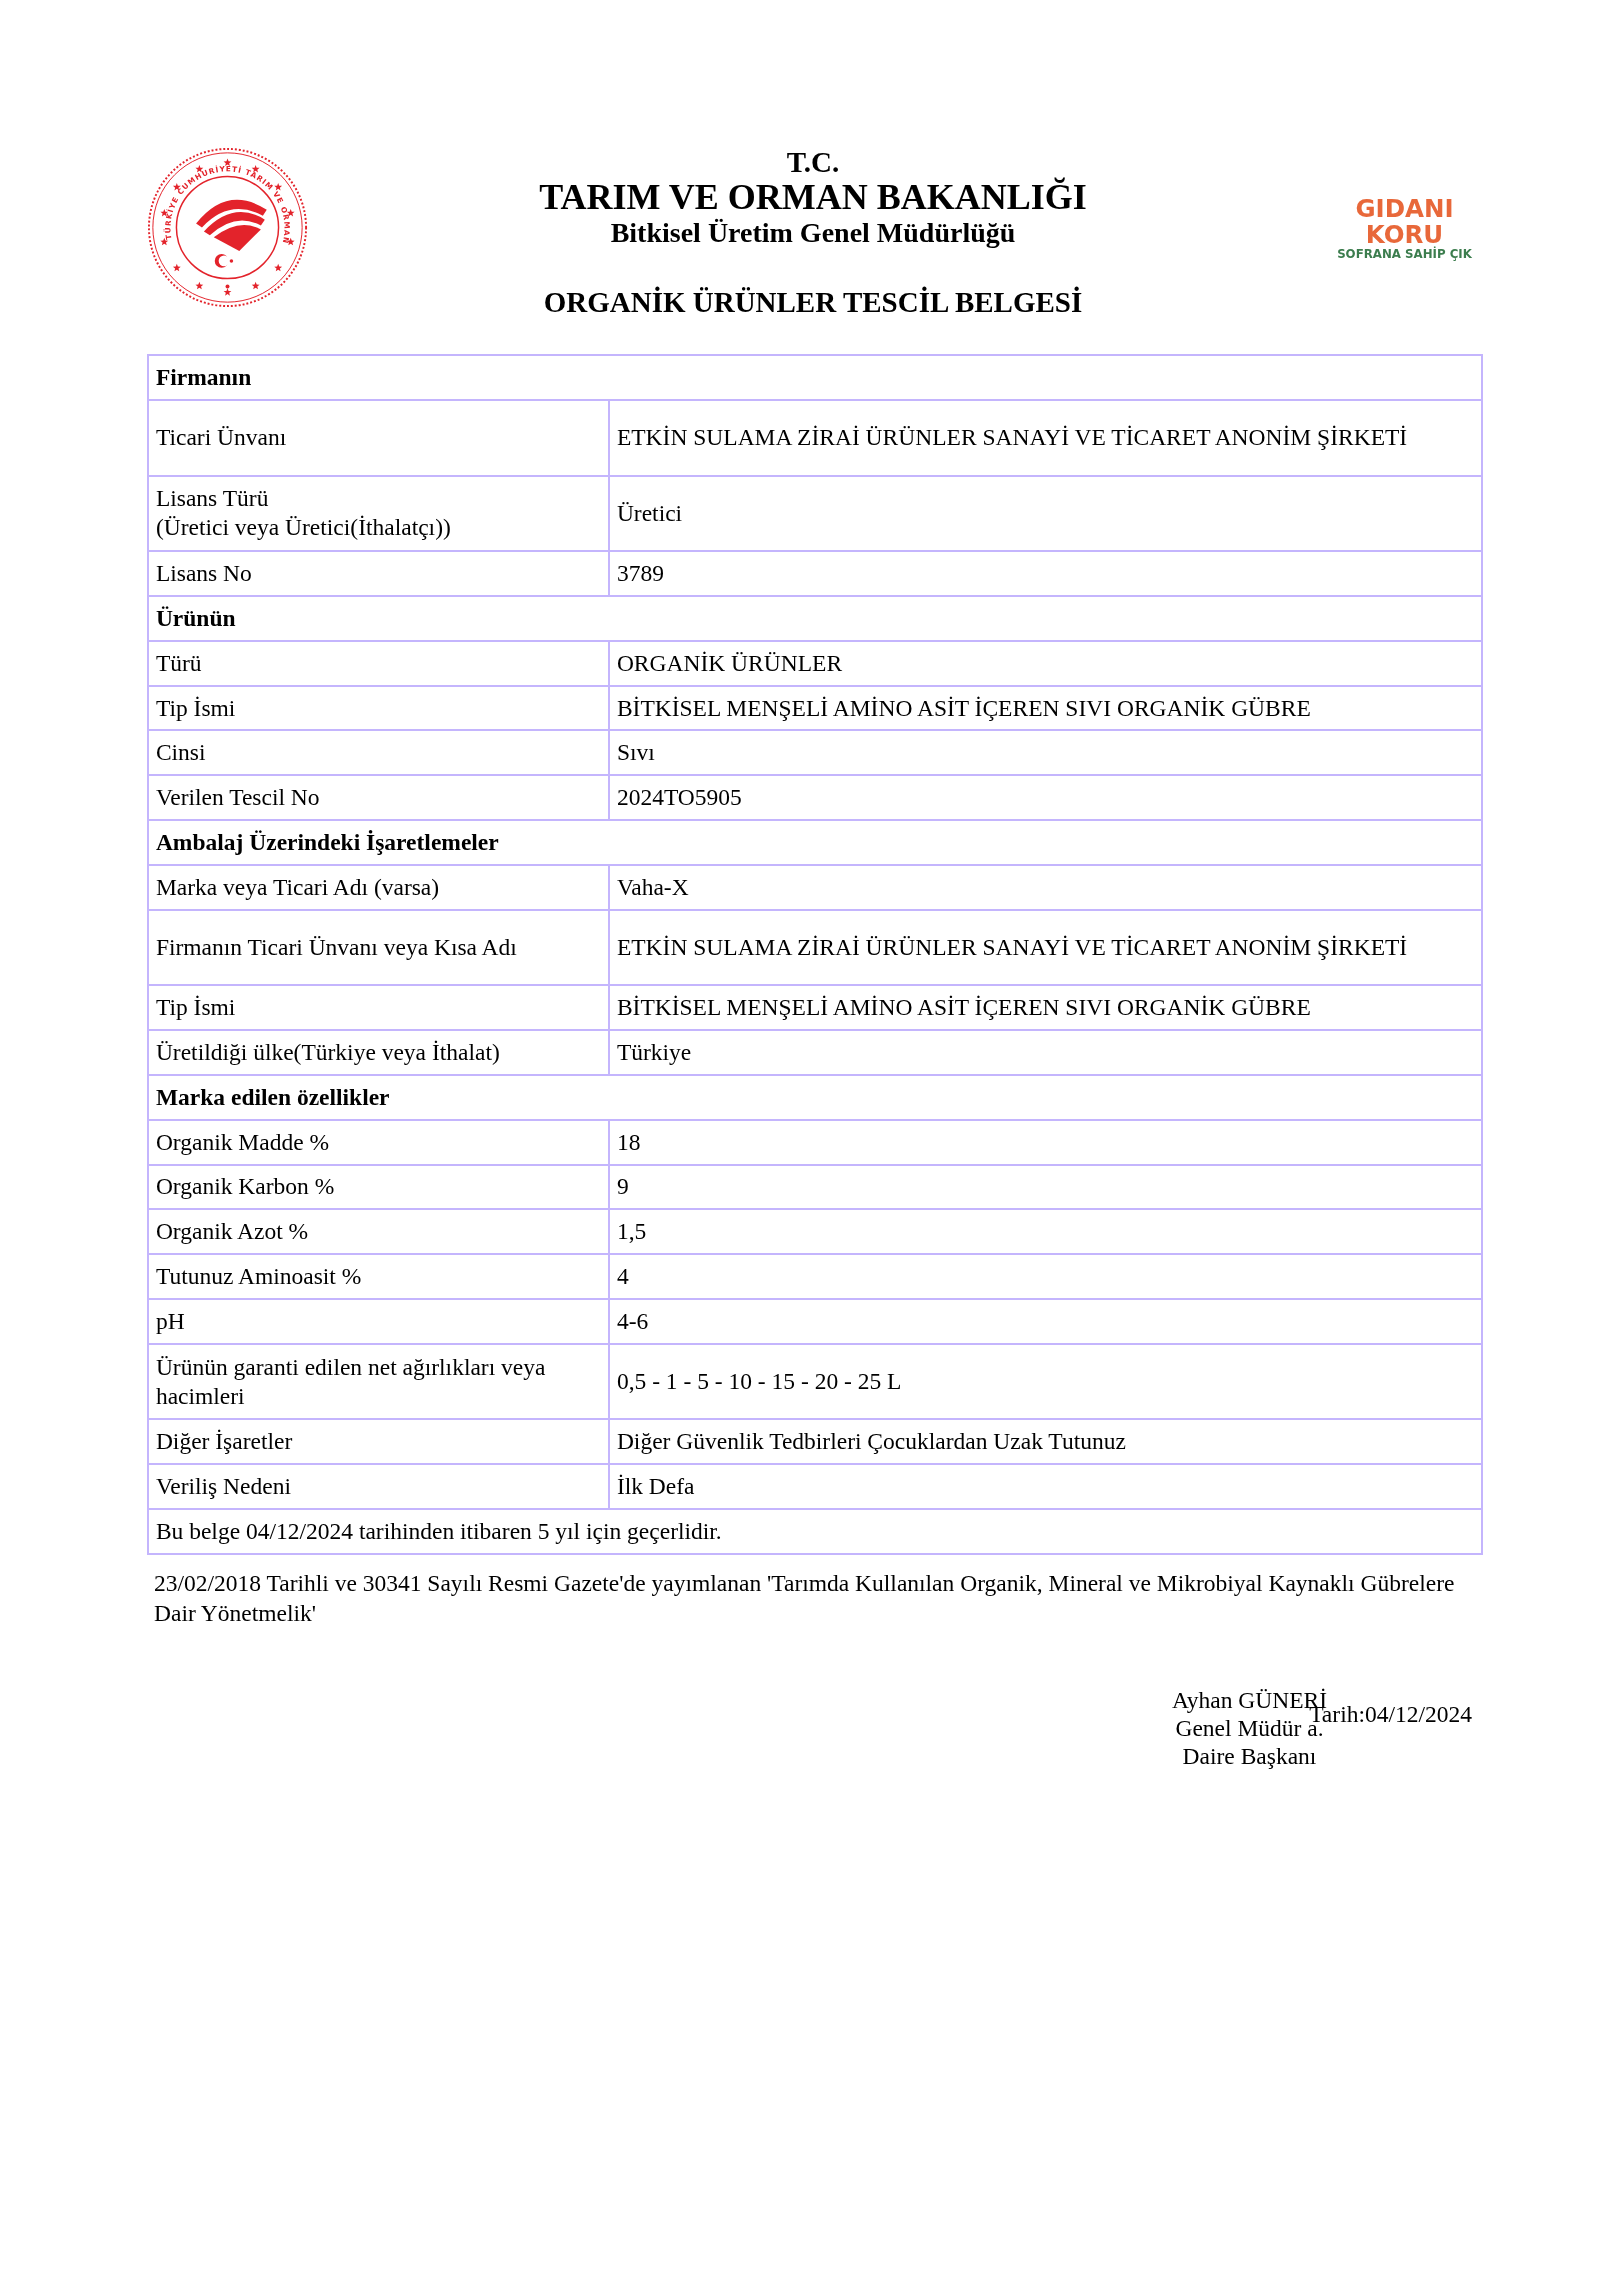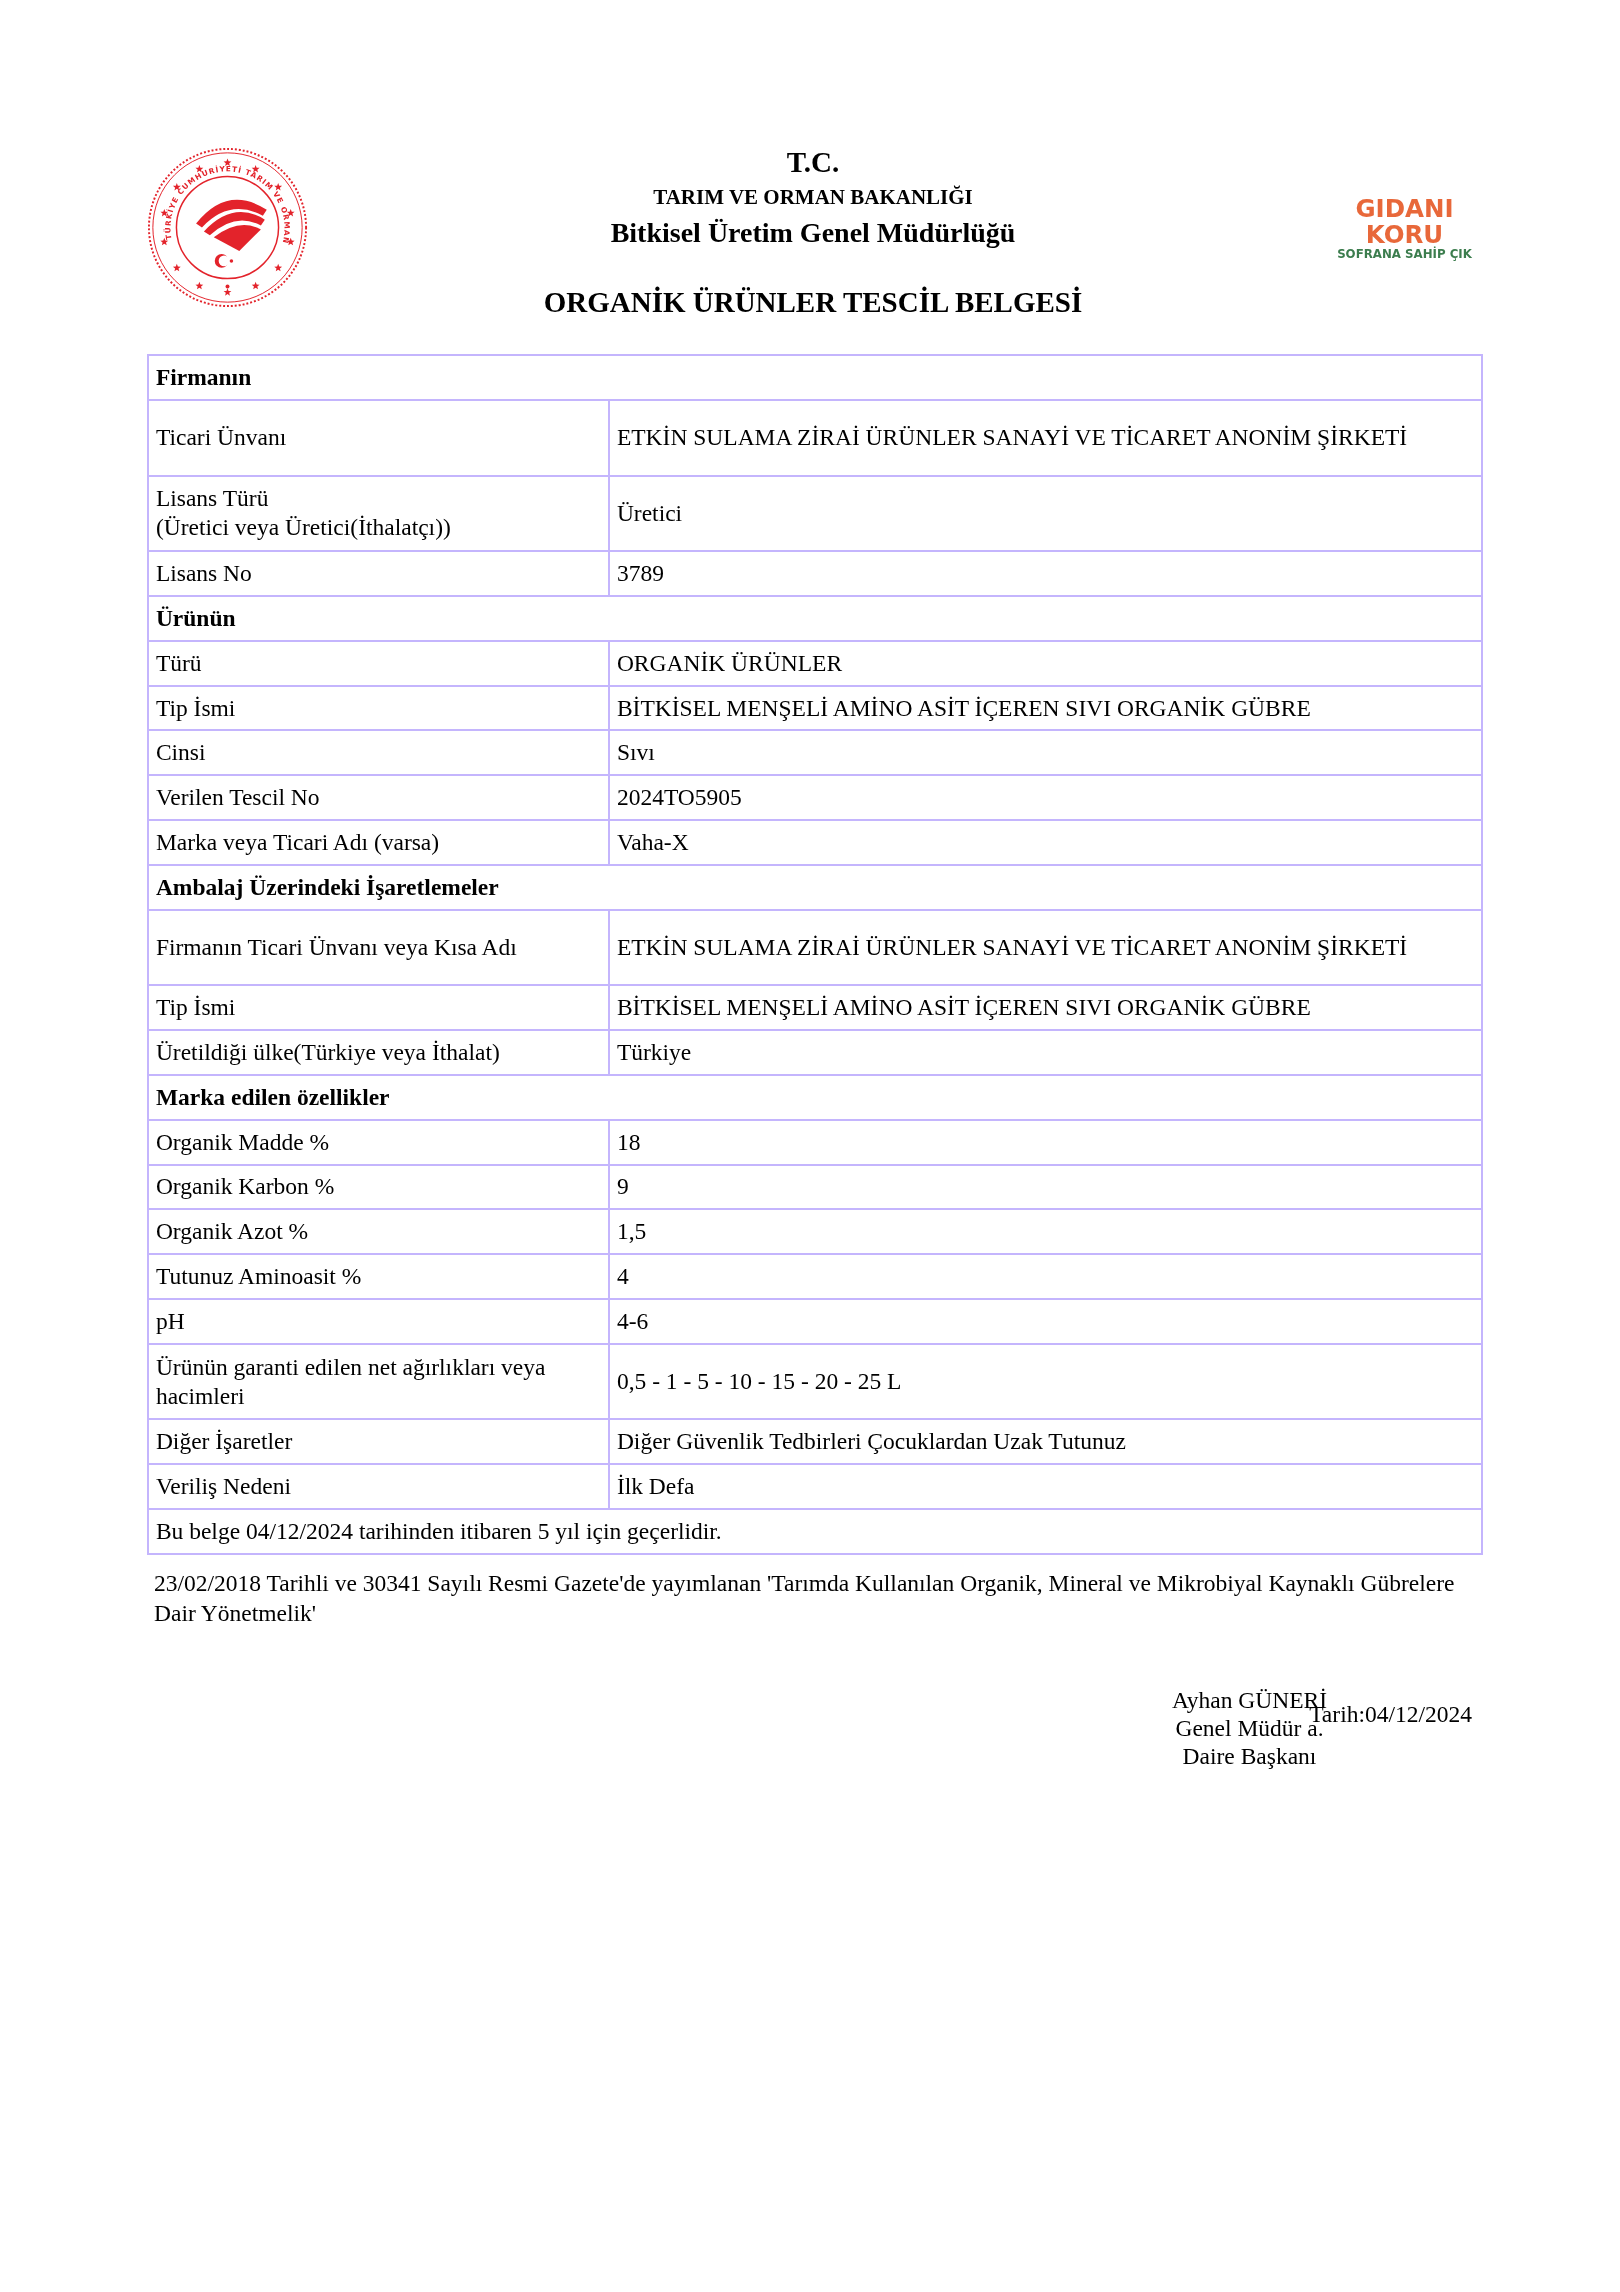--- a/index.html
+++ b/index.html
@@ -3,21 +3,21 @@
 <meta charset="utf-8">
 <style>
   html, body { margin: 0; padding: 0; background: #ffffff; }
   body { width: 1620px; height: 2293px; position: relative; overflow: hidden;
          font-family: "Liberation Serif", "DejaVu Serif", serif; color: #000; }
 
   
   .emblem { position: absolute; left: 145px; top: 145px; width: 165px; height: 165px; }
   .header { position: absolute; left: 421px; top: 145px; width: 784px; text-align: center; font-weight: bold; }
   .header .tc { font-size: 29px; line-height: 35px; }
-  .header .ministry { font-size: 21px; line-height: 35px; }
+  .header .ministry { font-size: 36px; line-height: 35px; }
   .header .dept { font-size: 28px; line-height: 35px; }
   .doc-title { position: absolute; left: 421px; top: 285px; width: 784px; text-align: center; font-weight: bold; font-size: 29px; line-height: 35px; }
 
   .brand { position: absolute; left: 1321px; top: 196px; width: 167px; text-align: center;
            font-family: "DejaVu Sans", sans-serif; font-weight: bold; }
   .brand .top { color: #e8683a; font-size: 24.5px; letter-spacing: 0px; line-height: 25.5px; }
   .brand .bottom { color: #3c7d4e; font-size: 11.8px; line-height: 15.7px; }
 
   
   table.cert { position: absolute; left: 147px; top: 354px; width: 1334px; border-collapse: collapse; table-layout: fixed; }
@@ -119,26 +119,26 @@
       </tr>
     <tr class="r1">
         <td>Cinsi</td>
         <td>Sıvı</td>
       </tr>
     <tr class="r1">
         <td>Verilen Tescil No</td>
         <td>2024TO5905</td>
       </tr>
     <tr class="r1">
+        <td colspan="2" class="section">Ambalaj Üzerindeki İşaretlemeler</td>
+      </tr>
+
+    <tr class="r1">
         <td>Marka veya Ticari Adı (varsa)</td>
         <td>Vaha-X</td>
-      </tr>
-
-    <tr class="r1">
-        <td colspan="2" class="section">Ambalaj Üzerindeki İşaretlemeler</td>
       </tr>
     <tr class="r2">
         <td>Firmanın Ticari Ünvanı veya Kısa Adı</td>
         <td>ETKİN SULAMA ZİRAİ ÜRÜNLER SANAYİ VE TİCARET ANONİM ŞİRKETİ</td>
       </tr>
     <tr class="r1">
         <td>Tip İsmi</td>
         <td>BİTKİSEL MENŞELİ AMİNO ASİT İÇEREN SIVI ORGANİK GÜBRE</td>
       </tr>
     <tr class="r1">

